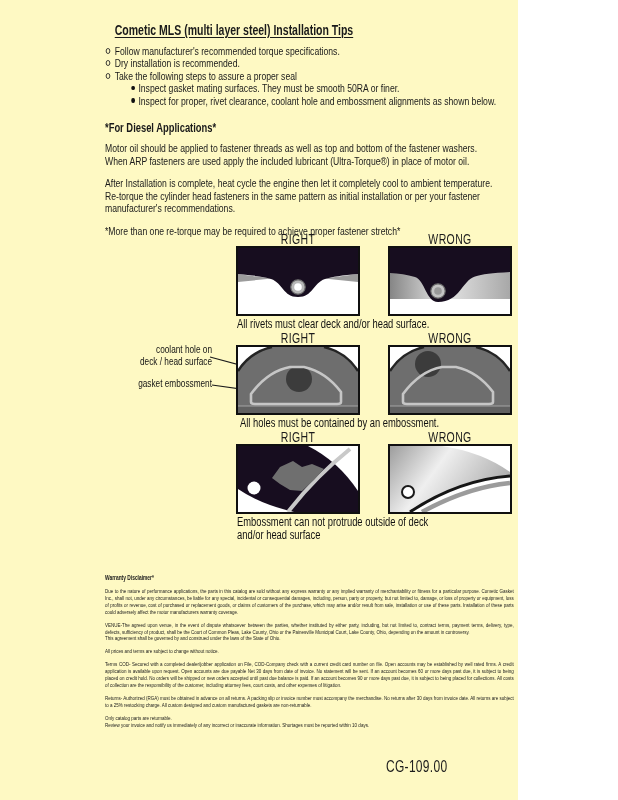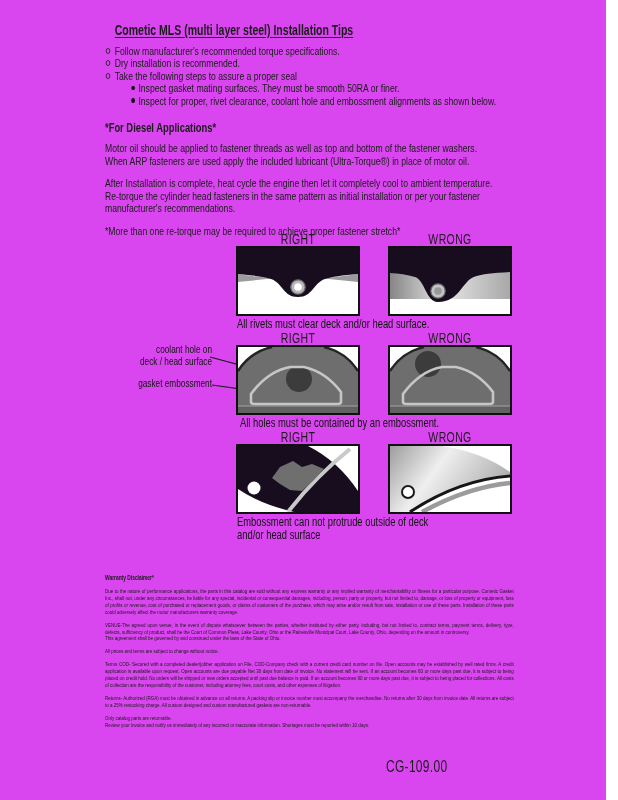--- a/index.html
+++ b/index.html
@@ -1,17 +1,17 @@
 <!DOCTYPE html>
 <html><head>
 <meta charset="utf-8">
 <style>
   html,body{margin:0;padding:0;background:#fff;}
   .page{
-    position:relative;width:606px;height:800px;background:#d946ef;
+    position:relative;width:518px;height:800px;background:#fef9c3;
     font-family:"Liberation Sans", sans-serif;color:#1a1a1a;overflow:hidden;
   }
   
   .cond{transform:scaleX(0.75);transform-origin:0 0;}
   .cond-c{transform:scaleX(0.75);transform-origin:50% 0;}
   .cond-r{transform:scaleX(0.75);transform-origin:100% 0;}
 
   .content-top{position:absolute;left:105px;top:20px;width:545px;}
   h1.title{font-size:14px;font-weight:bold;margin:2px 0 7px 13px;
     text-decoration:underline;text-underline-offset:2px;}

